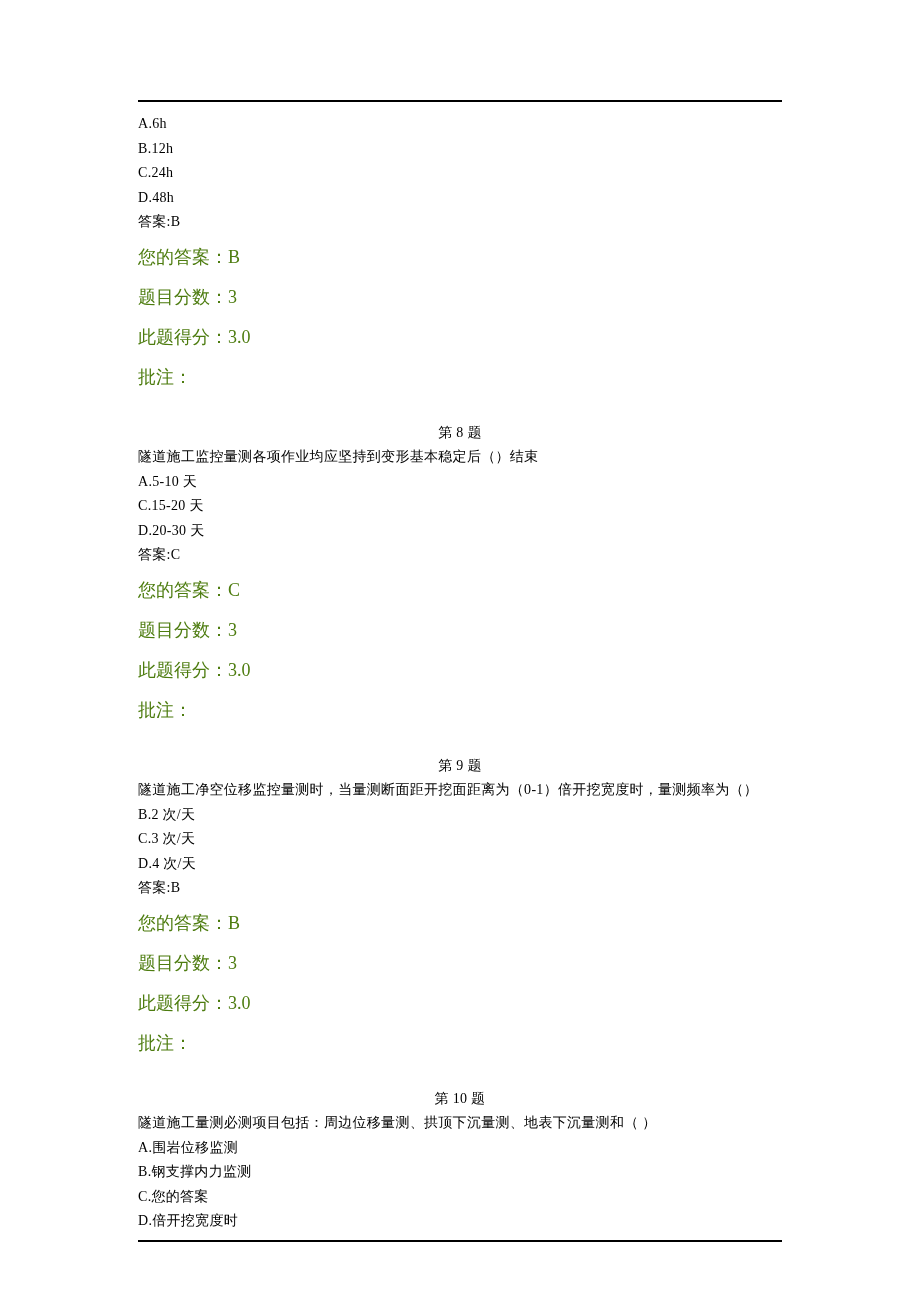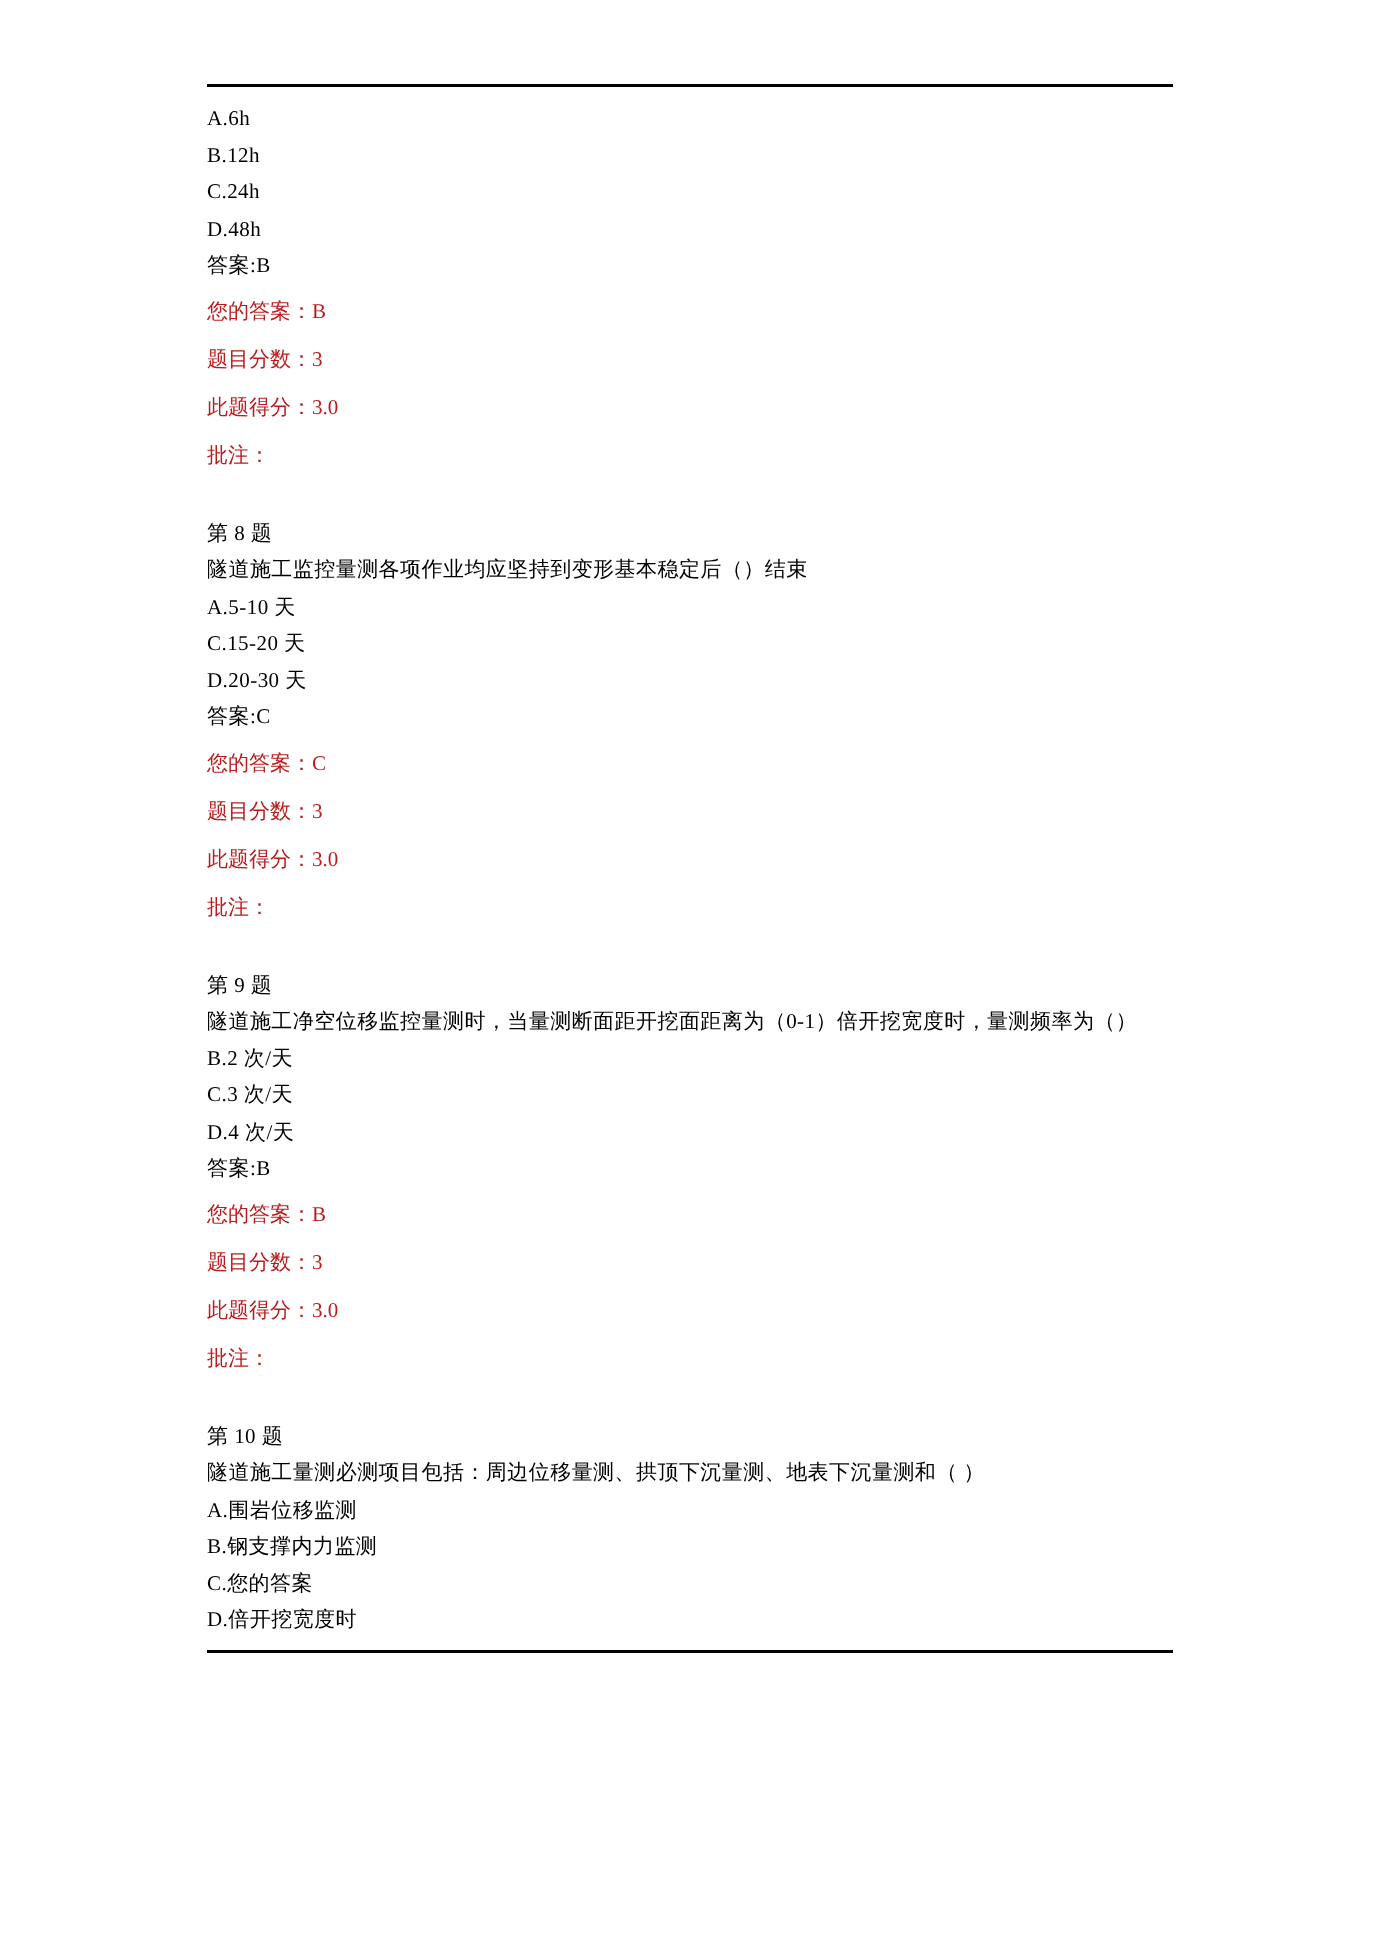--- a/index.html
+++ b/index.html
@@ -1,22 +1,22 @@
 <!DOCTYPE html>
 <html><head>
   <meta charset="utf-8">
   <style>
     * { margin: 0; padding: 0; box-sizing: border-box; }
     body { background: #fff; width: 920px; margin: 0; font-family: "SimSun", "宋体", serif; font-size: 14px; color: #000; }
-    .page { padding: 56px 138px 40px 138px; }
+    .page { padding: 100px 138px 40px 138px; }
     .hr-top { border-top: 2px solid #000; margin-bottom: 10px; }
     .hr-bottom { border-top: 2px solid #000; margin-top: 6px; }
     .opt, .ans, .qh, .qt { line-height: 1.75; letter-spacing: 0.3px; }
-    .qh { margin-top: 8px; }
-    .meta { color: #b91c1c; line-height: 2; font-size: 14px; margin-top: 4px; }
+    .qh { margin-top: 8px; text-align: center; }
+    .meta { color: #4d7c0f; line-height: 2; font-size: 18px; margin-top: 4px; }
     .block-gap { height: 18px; }
   </style>
 </head>
 <body>
 
 <div class="page">
   <div class="hr-top"></div>
 
   <div class="opt">A.6h</div>
   <div class="opt">B.12h</div>

